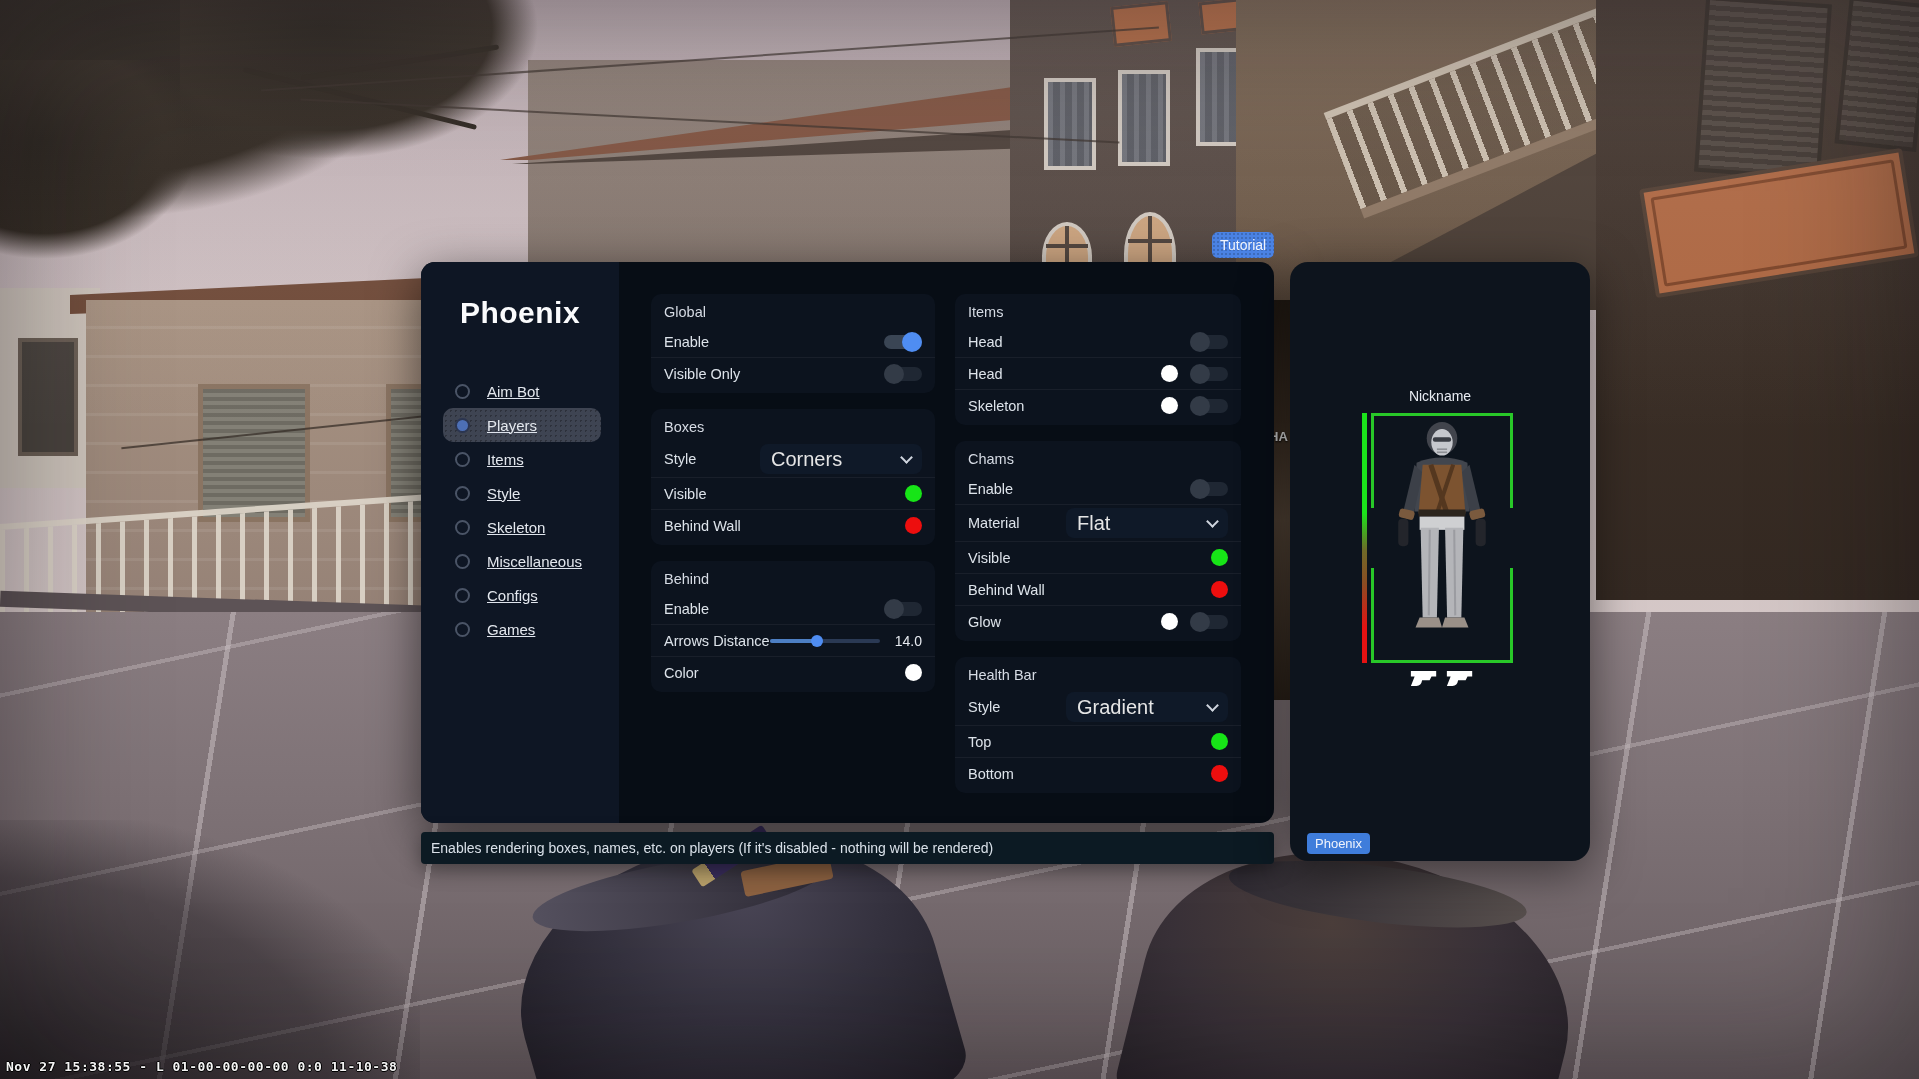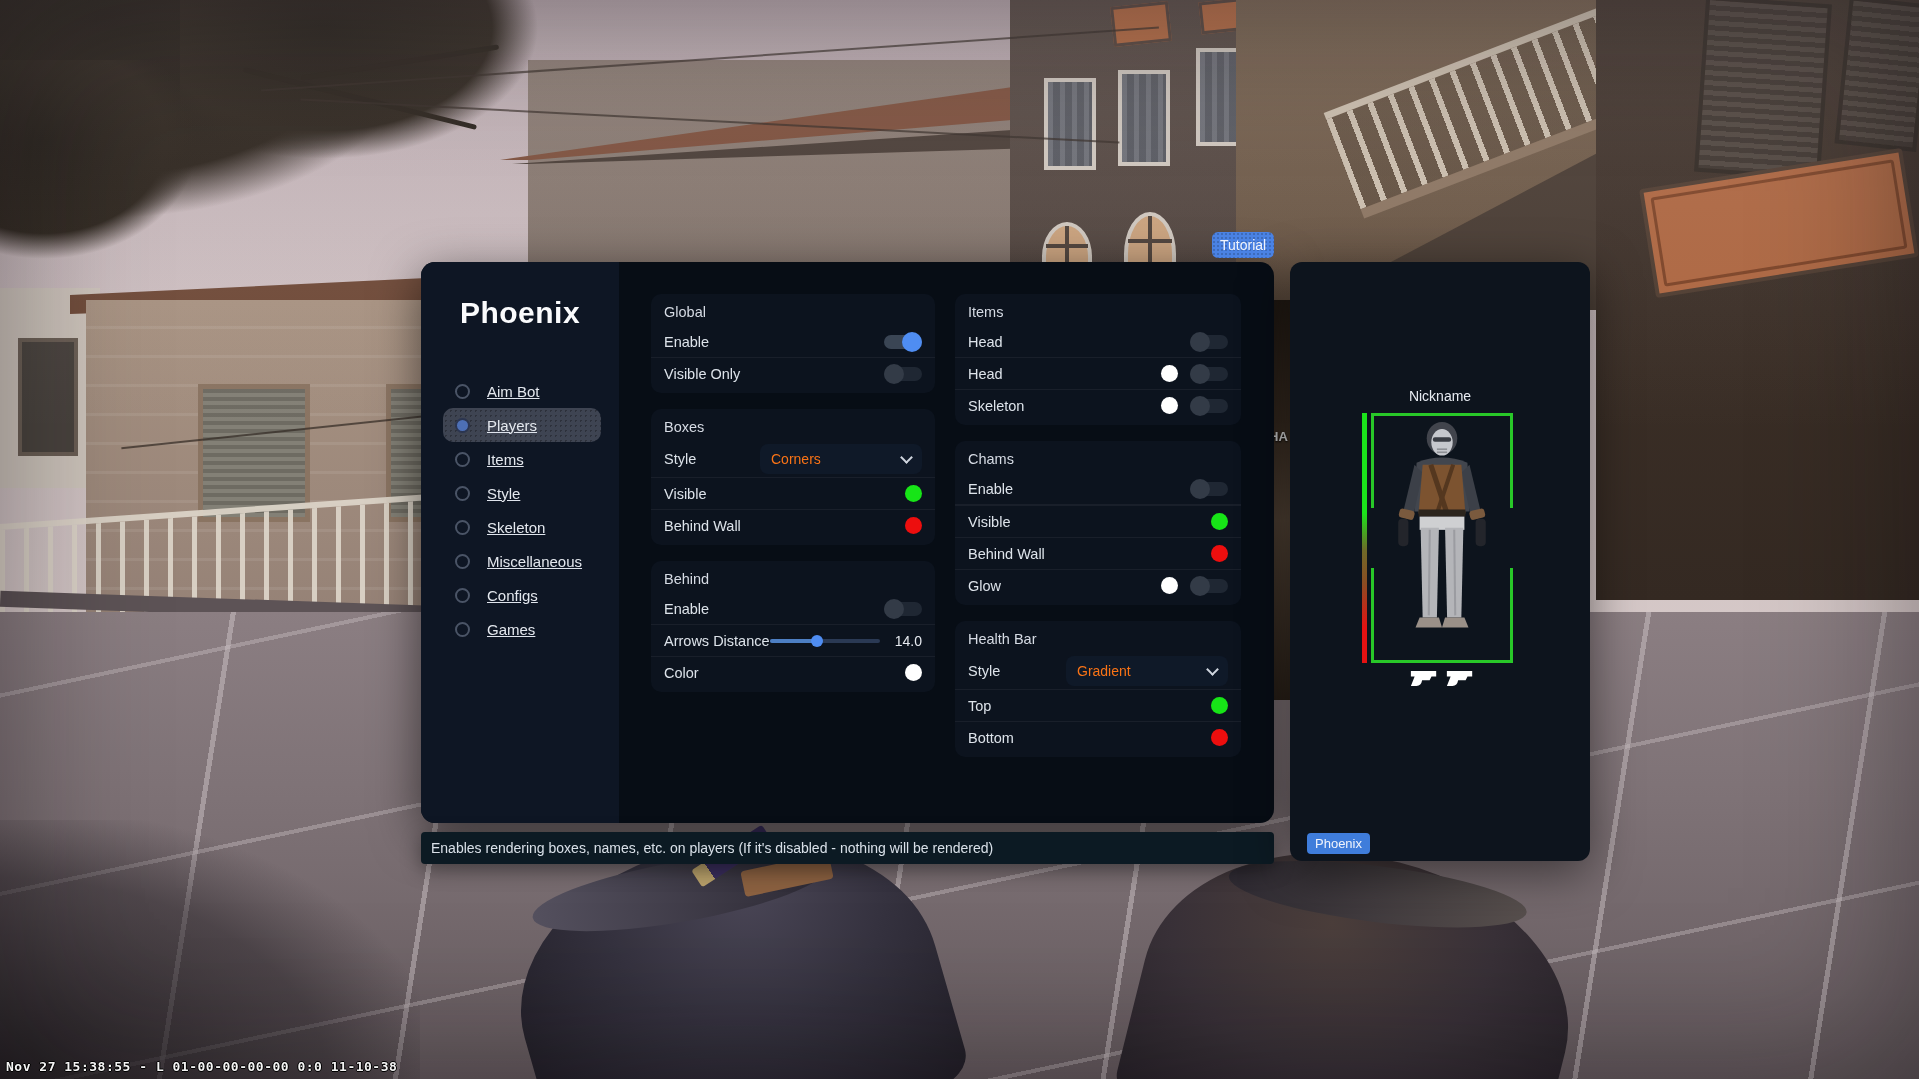--- a/index.html
+++ b/index.html
@@ -146,38 +146,38 @@
   .row-label{color:#dde3ea;}
   .row-right{display:flex;align-items:center;gap:12px;}
   .divider{height:1px;background:rgba(255,255,255,.055);margin:0 -13px;}
   .toggle{width:38px;height:14px;border-radius:8px;background:#1f2733;position:relative;cursor:pointer;flex-shrink:0;}
   .toggle .knob{width:20px;height:20px;border-radius:50%;background:#333b47;position:absolute;top:-3px;left:0;}
   .toggle.on{background:#3a4554;}
   .toggle.on .knob{left:18px;background:#4f8df2;}
   .dot{width:17px;height:17px;border-radius:50%;cursor:pointer;flex-shrink:0;}
   .dropdown{width:140px;height:30px;background:#0f1928;border-radius:8px;display:flex;align-items:center;
     justify-content:space-between;padding:0 11px;cursor:pointer;}
-  .dd-label{font-size:14px;color:#f97316;}
+  .dd-label{font-size:20px;color:#e5e5e5;}
   .chev{width:7px;height:7px;border-right:2px solid #cfd5de;border-bottom:2px solid #cfd5de;
     transform:rotate(45deg);margin-top:-3px;}
   .slider{width:110px;height:4px;background:#2a3954;border-radius:2px;position:relative;cursor:pointer;}
   .slider .fill{position:absolute;left:0;top:0;height:100%;background:#4d7fc4;border-radius:2px;}
   .slider .sknob{position:absolute;top:-4px;width:12px;height:12px;border-radius:50%;background:#4f8df2;}
   .slider-value{font-size:14px;color:#e6eaf0;min-width:30px;text-align:right;}
   
   .status-bar{position:absolute;left:421px;top:832px;width:853px;height:32px;z-index:10;
     background:#0c1a23;border-radius:4px;display:flex;align-items:center;padding:0 10px;box-sizing:border-box;
     font-size:14px;color:#d9e0e8;box-shadow:0 6px 20px rgba(0,0,0,.4);}
   
   .tutorial-btn{position:absolute;left:1212px;top:232px;z-index:11;background:#4a82e4;
     background-image:radial-gradient(rgba(0,0,0,.18) 1px,transparent 1px);background-size:4px 4px;
     color:#f0f4fc;font-size:14px;padding:5px 8px;border-radius:6px;cursor:pointer;}
   
   .preview-panel{position:absolute;left:1290px;top:262px;width:300px;height:599px;z-index:10;
-    background:#0d141d;border-radius:12px;box-shadow:0 12px 48px rgba(0,0,0,.5);}
+    background:#0d141d;border-radius:18px;box-shadow:0 12px 48px rgba(0,0,0,.5);}
   .nickname{position:absolute;left:0;right:0;top:126px;text-align:center;font-size:14px;color:#e8ecf2;}
   .healthbar{position:absolute;left:72px;top:151px;width:5px;height:250px;}
   .corner-box{position:absolute;left:81px;top:151px;width:142px;height:250px;--boxc:#28c828;}
   .seg{position:absolute;background:var(--boxc);}
   .seg.top{left:0;top:0;width:100%;height:3px;}
   .seg.bottom{left:0;bottom:0;width:100%;height:3px;}
   .seg.tl{left:0;top:0;width:3px;height:38%;}
   .seg.bl{left:0;bottom:0;width:3px;height:38%;}
   .seg.tr{right:0;top:0;width:3px;height:38%;}
   .seg.br{right:0;bottom:0;width:3px;height:38%;}
@@ -434,20 +434,29 @@
           <div class="section-title">Chams</div>
           <div class="row">
             <span class="row-label">Enable</span>
             <div class="row-right">
               <div class="toggle">
                 <div class="knob"></div>
               </div>
             </div>
           </div>
           <div class="divider"></div>
+          <div class="row tall">
+            <span class="row-label">Material</span>
+            <div class="row-right">
+              <div class="dropdown">
+                <span class="dd-label">Flat</span>
+                <span class="chev"></span>
+              </div>
+            </div>
+          </div>
           <div class="divider"></div>
           <div class="row">
             <span class="row-label">Visible</span>
             <div class="row-right">
               <div class="dot" style="background: rgb(23, 229, 23);"></div>
             </div>
           </div>
           <div class="divider"></div>
           <div class="row">
             <span class="row-label">Behind Wall</span>

